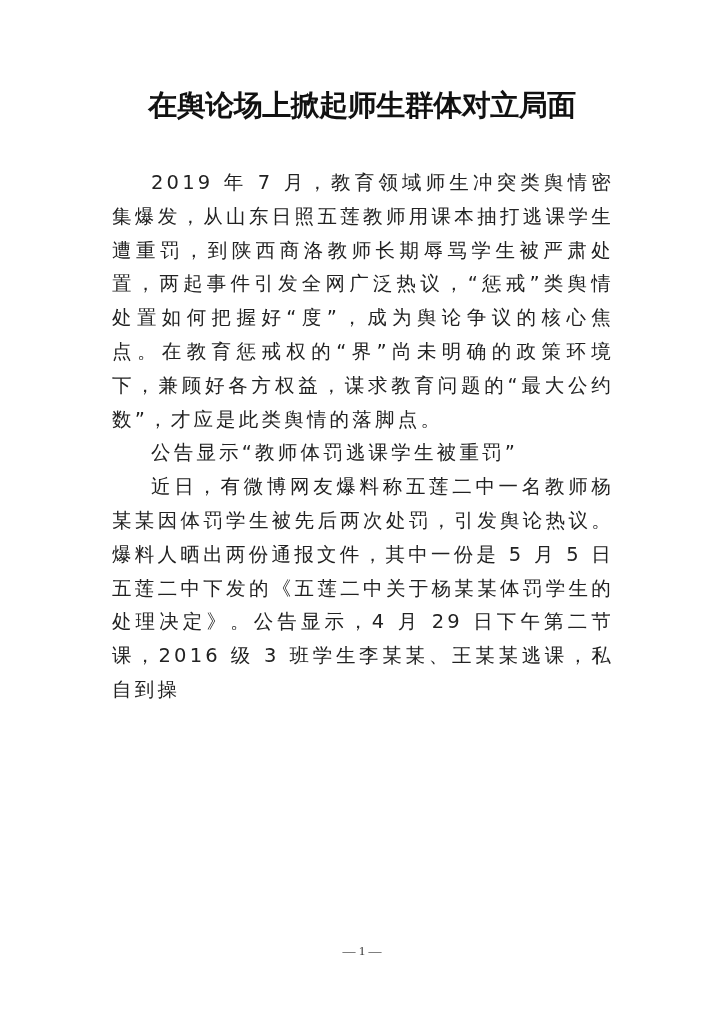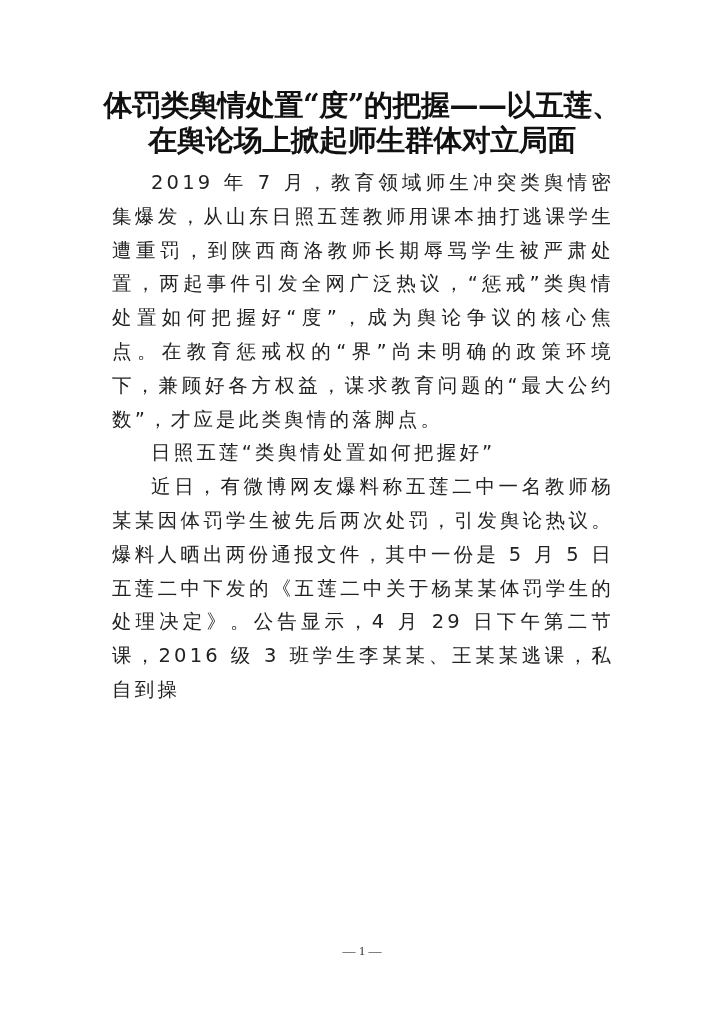--- a/index.html
+++ b/index.html
@@ -63,24 +63,23 @@
       font-family: "Liberation Serif", "DejaVu Serif", serif;
       font-size: 13px;
       color: #333;
     }
   </style>
 </head>
 <body>
 
 <div class="page">
   <div class="title">
-    <span>体罚类舆情处置“度”的把握——以五莲、</span>
     <span>在舆论场上掀起师生群体对立局面</span>
   </div>
 
   <div class="body">
     <p>2019 年 7 月，教育领域师生冲突类舆情密集爆发，从山东日照五莲教师用课本抽打逃课学生遭重罚，到陕西商洛教师长期辱骂学生被严肃处置，两起事件引发全网广泛热议，“惩戒”类舆情处置如何把握好“度”，成为舆论争议的核心焦点。在教育惩戒权的“界”尚未明确的政策环境下，兼顾好各方权益，谋求教育问题的“最大公约数”，才应是此类舆情的落脚点。</p>
-    <p class="heading">日照五莲“类舆情处置如何把握好”</p>
+    <p class="heading">公告显示“教师体罚逃课学生被重罚”</p>
     <p>近日，有微博网友爆料称五莲二中一名教师杨某某因体罚学生被先后两次处罚，引发舆论热议。爆料人晒出两份通报文件，其中一份是 5 月 5 日五莲二中下发的《五莲二中关于杨某某体罚学生的处理决定》。公告显示，4 月 29 日下午第二节课，2016 级 3 班学生李某某、王某某逃课，私自到操</p>
   </div>
 
   <div class="footer">— 1 —</div>
 </div>
 
 </body></html>

